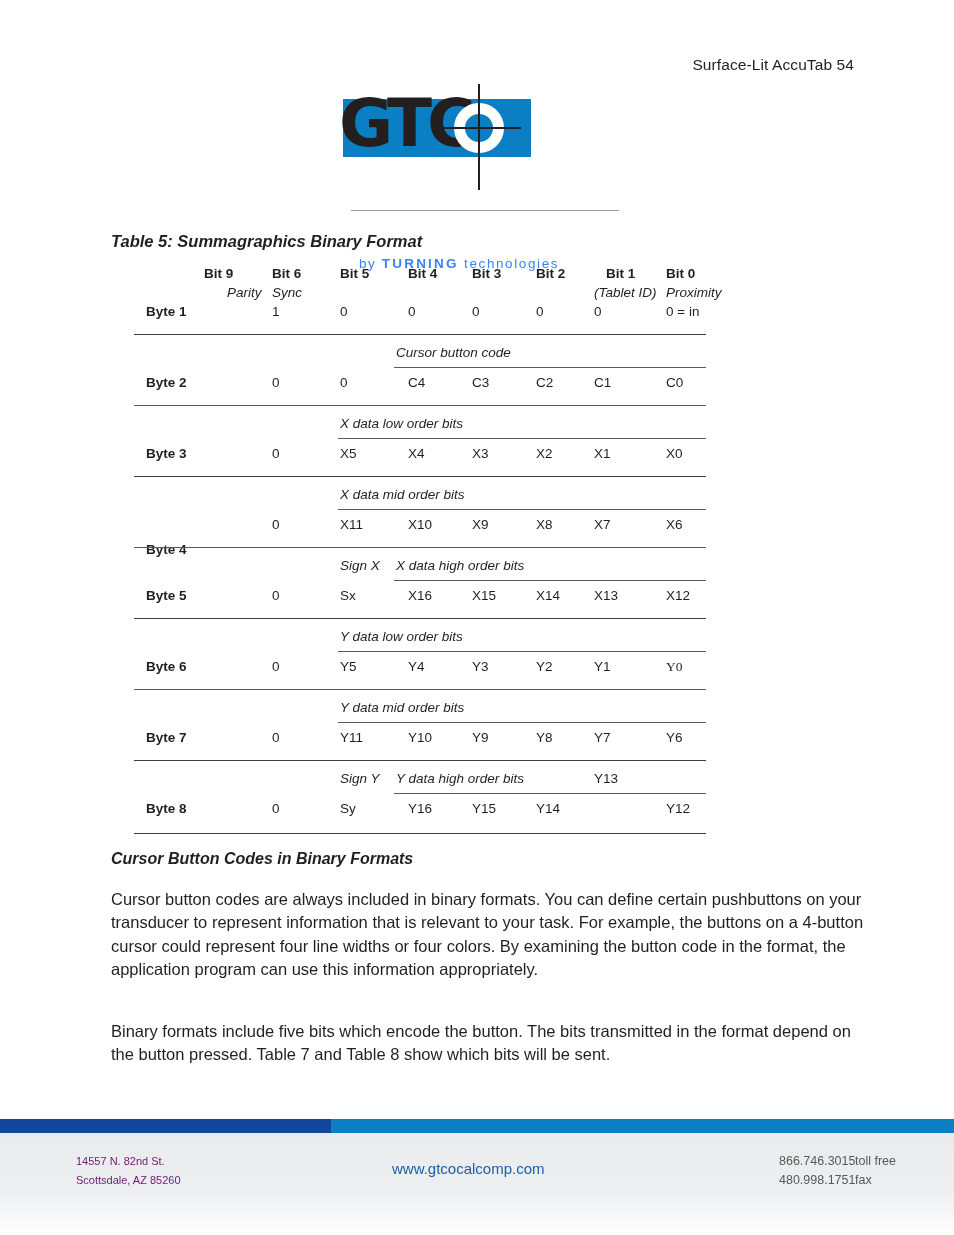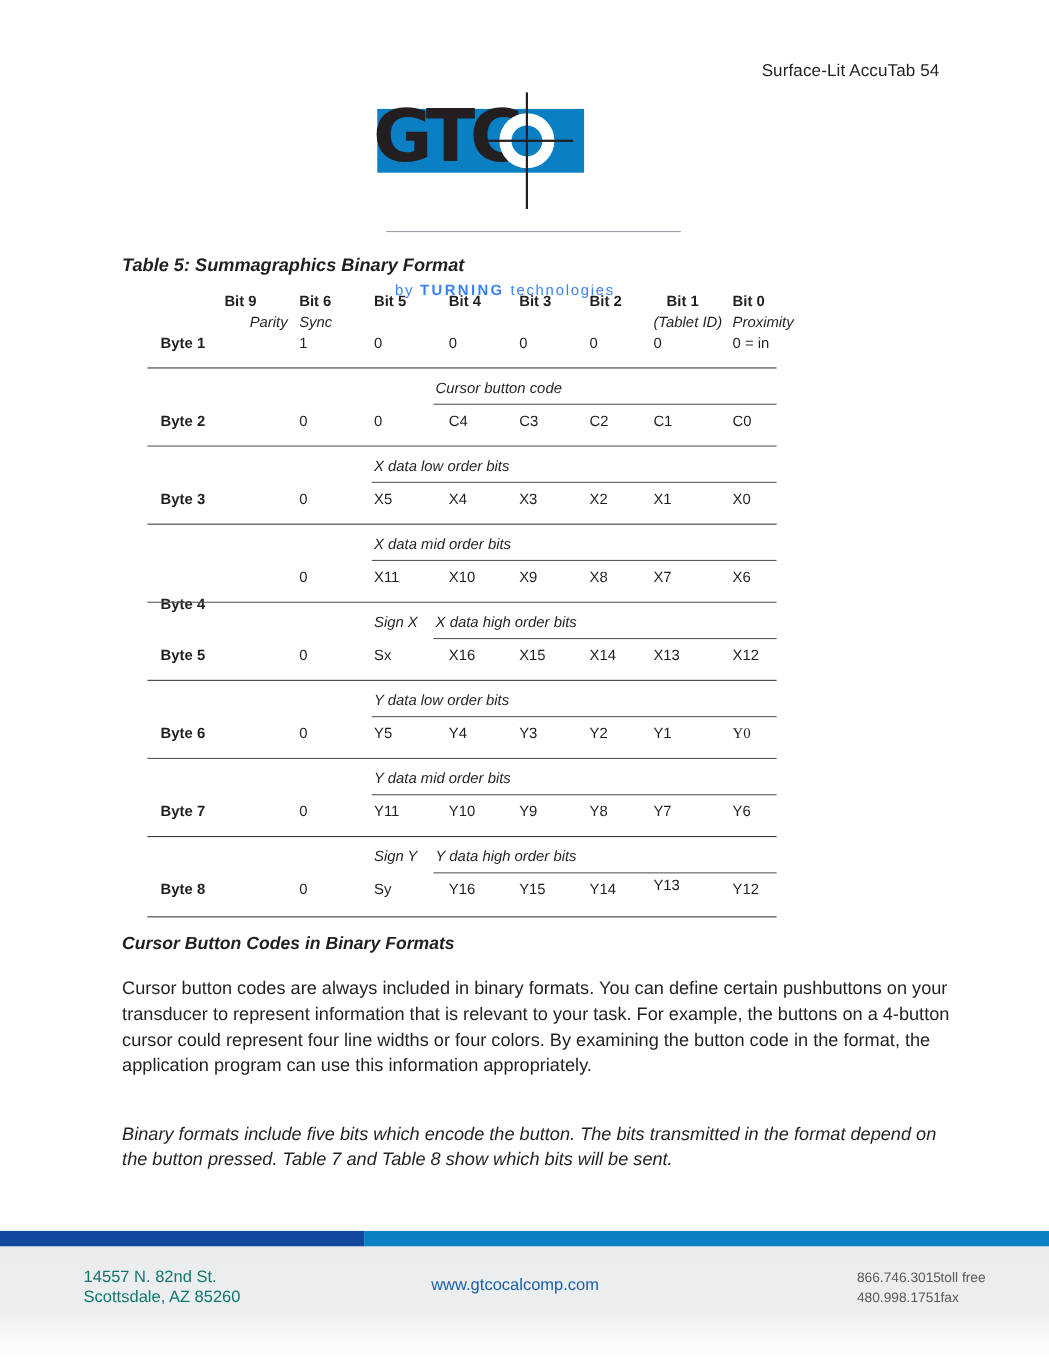--- a/index.html
+++ b/index.html
@@ -162,21 +162,21 @@
   }
   .body-para {
     position: absolute;
     left: 111px;
     width: 758px;
     font-size: 16.5px;
     line-height: 23.3px;
     color: #231f20;
   }
   #para-1 { top: 888px; }
-  #para-2 { top: 1020px; font-style: italic; }
+  #para-2 { top: 1020px; }
 
   
   .footer-band {
     position: absolute;
     left: 0;
     top: 1119px;
     width: 954px;
     height: 14px;
   }
   .fb-dark {
@@ -200,23 +200,23 @@
     left: 0;
     top: 1133px;
     width: 954px;
     height: 102px;
     background: linear-gradient(180deg, #e9ebec 0%, #eceeef 55%, #ffffff 100%);
   }
   .footer-address {
     position: absolute;
     left: 76px;
     top: 1152px;
-    font-size: 15px;
+    font-size: 11px;
     line-height: 18.5px;
-    color: #0f766e;
+    color: #701a75;
     white-space: nowrap;
   }
   .footer-web {
     position: absolute;
     left: 392px;
     top: 1160px;
     font-size: 15px;
     color: #1b5fa8;
     white-space: nowrap;
   }
@@ -346,21 +346,21 @@
     <div class="bt-rule" style="left: -12px; top: 494px; width: 572px;"></div>
     <div class="bt-cell ital" style="left: 194px; top: 505px;">Sign Y</div>
     <div class="bt-cell ital" style="left: 250px; top: 505px;">Y data high order bits</div>
     <div class="bt-rule thin" style="left: 248px; top: 527px; width: 312px;"></div>
     <div class="bt-cell bold" style="left: 0px; top: 535px;">Byte 8</div>
     <div class="bt-cell" style="left: 126px; top: 535px;">0</div>
     <div class="bt-cell" style="left: 194px; top: 535px;">Sy</div>
     <div class="bt-cell" style="left: 262px; top: 535px;">Y16</div>
     <div class="bt-cell" style="left: 326px; top: 535px;">Y15</div>
     <div class="bt-cell" style="left: 390px; top: 535px;">Y14</div>
-    <div class="bt-cell" style="left: 448px; top: 531px;">Y13</div>
+    <div class="bt-cell" style="left: 448px; top: 505px;">Y13</div>
     <div class="bt-cell" style="left: 520px; top: 535px;">Y12</div>
     <div class="bt-rule" style="left: -12px; top: 567px; width: 572px;"></div>
   </div>
 
 <div class="body-heading">Cursor Button Codes in Binary Formats</div>
 <div class="body-para" id="para-1">Cursor button codes are always included in binary formats.  You can define certain pushbuttons on your transducer to represent information that is relevant to your task.  For example, the buttons on a 4-button cursor could represent four line widths or four colors.  By examining the button code in the format, the application program can use this information appropriately.</div>
 <div class="body-para" id="para-2">Binary formats include five bits which encode the button.  The bits transmitted in the format depend on the button pressed.  Table 7 and Table 8 show which bits will be sent.</div>
 
 <div class="footer-wash"></div>
 <div class="footer-band">

